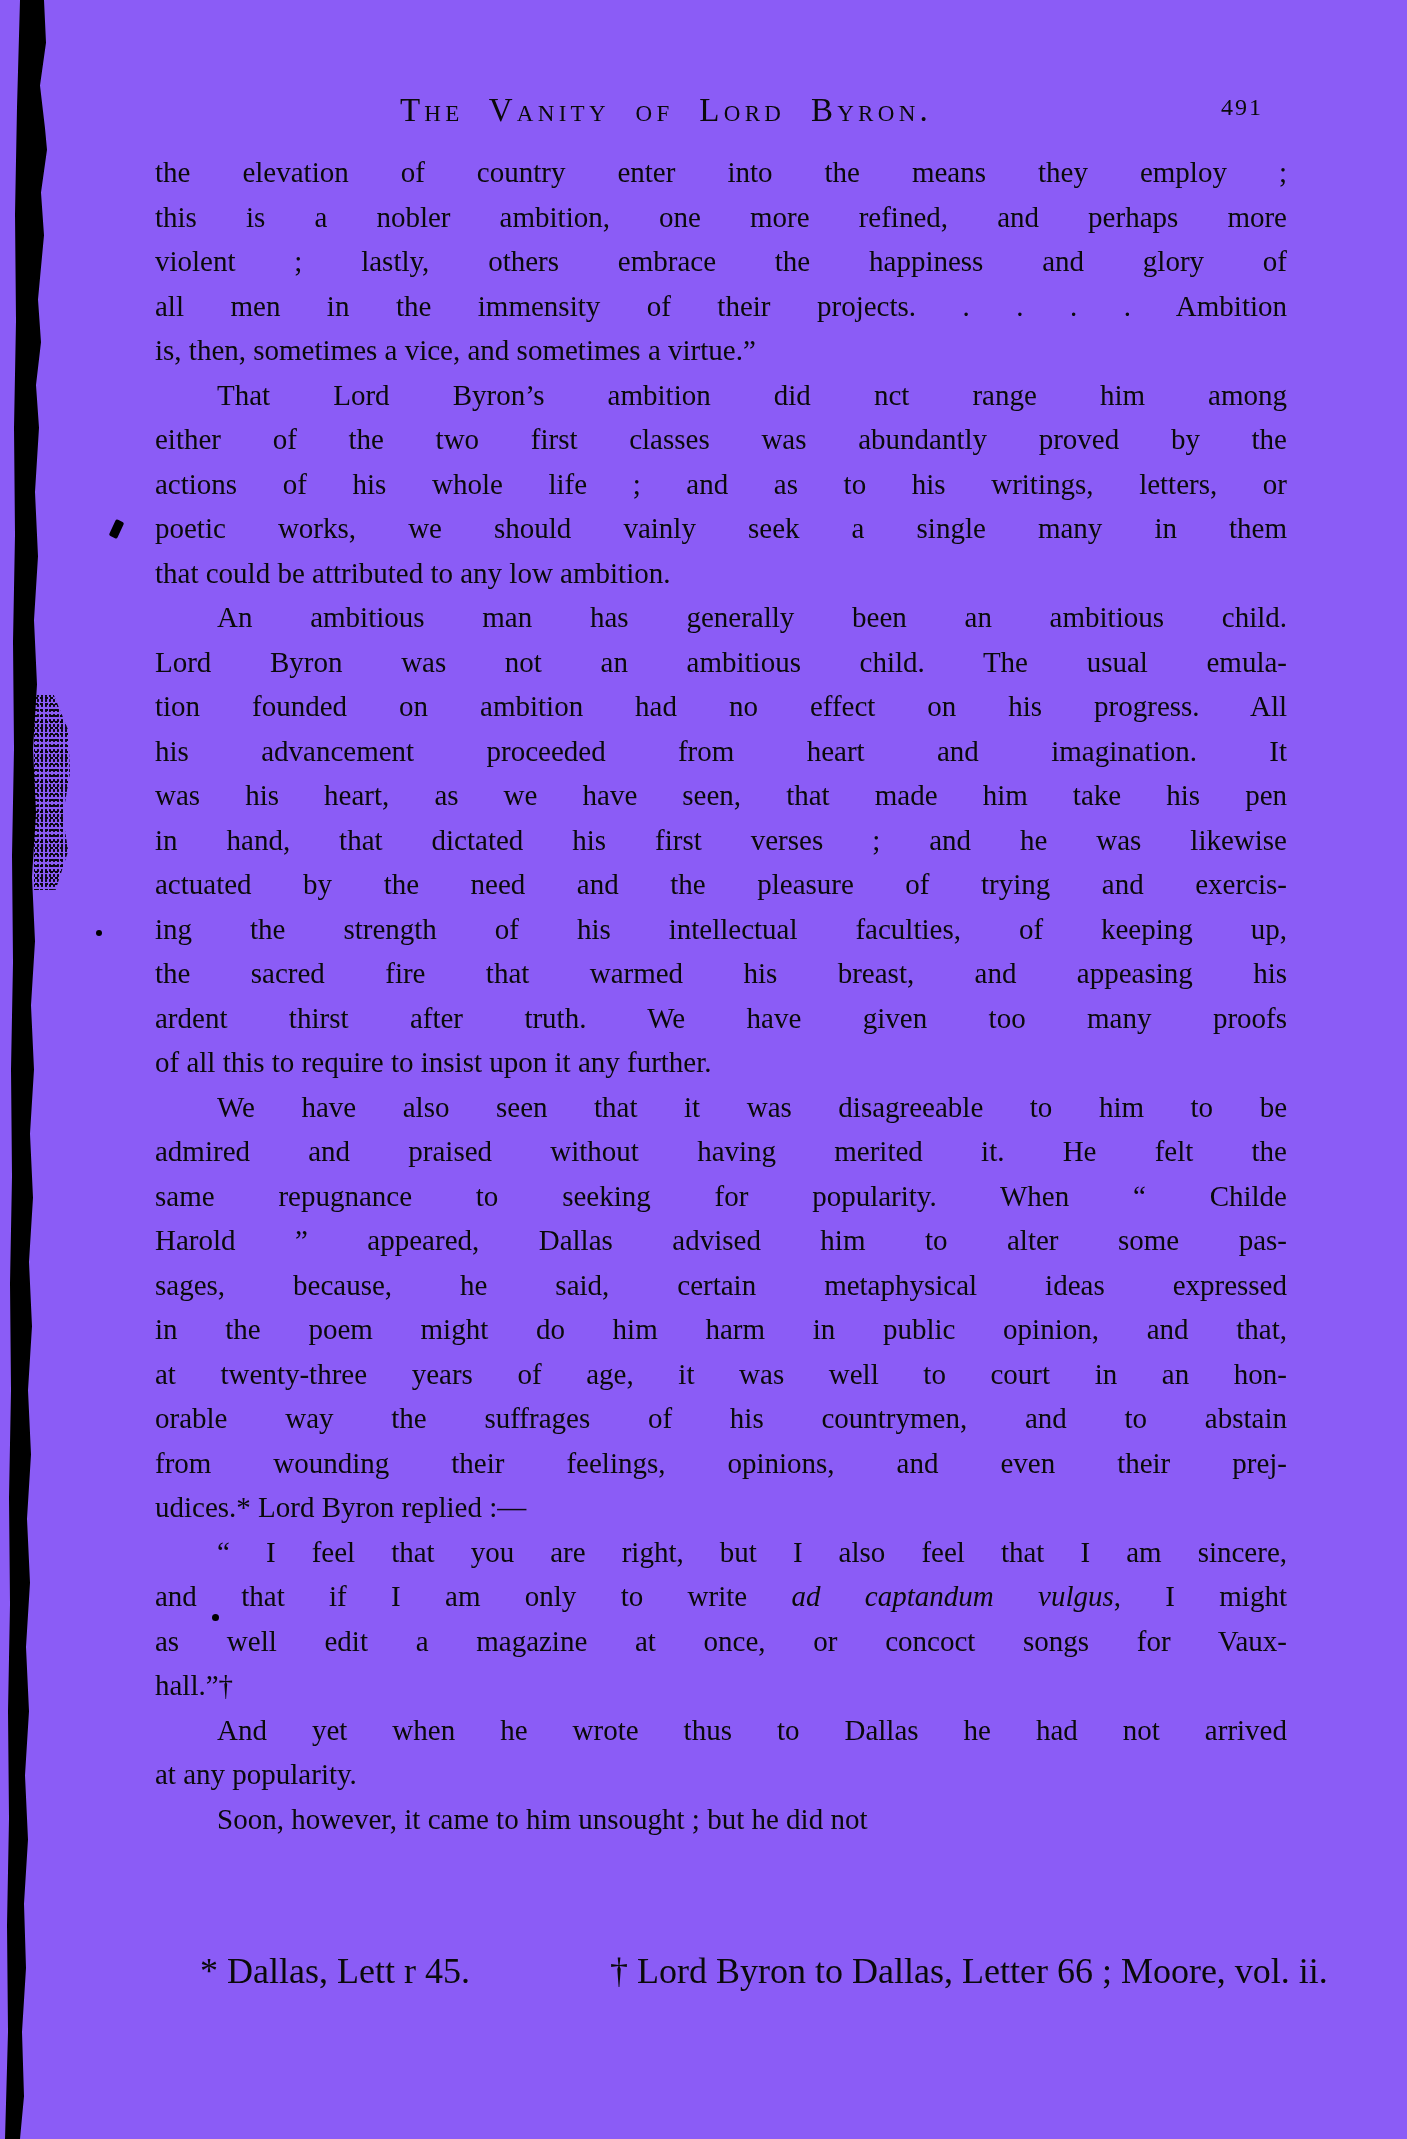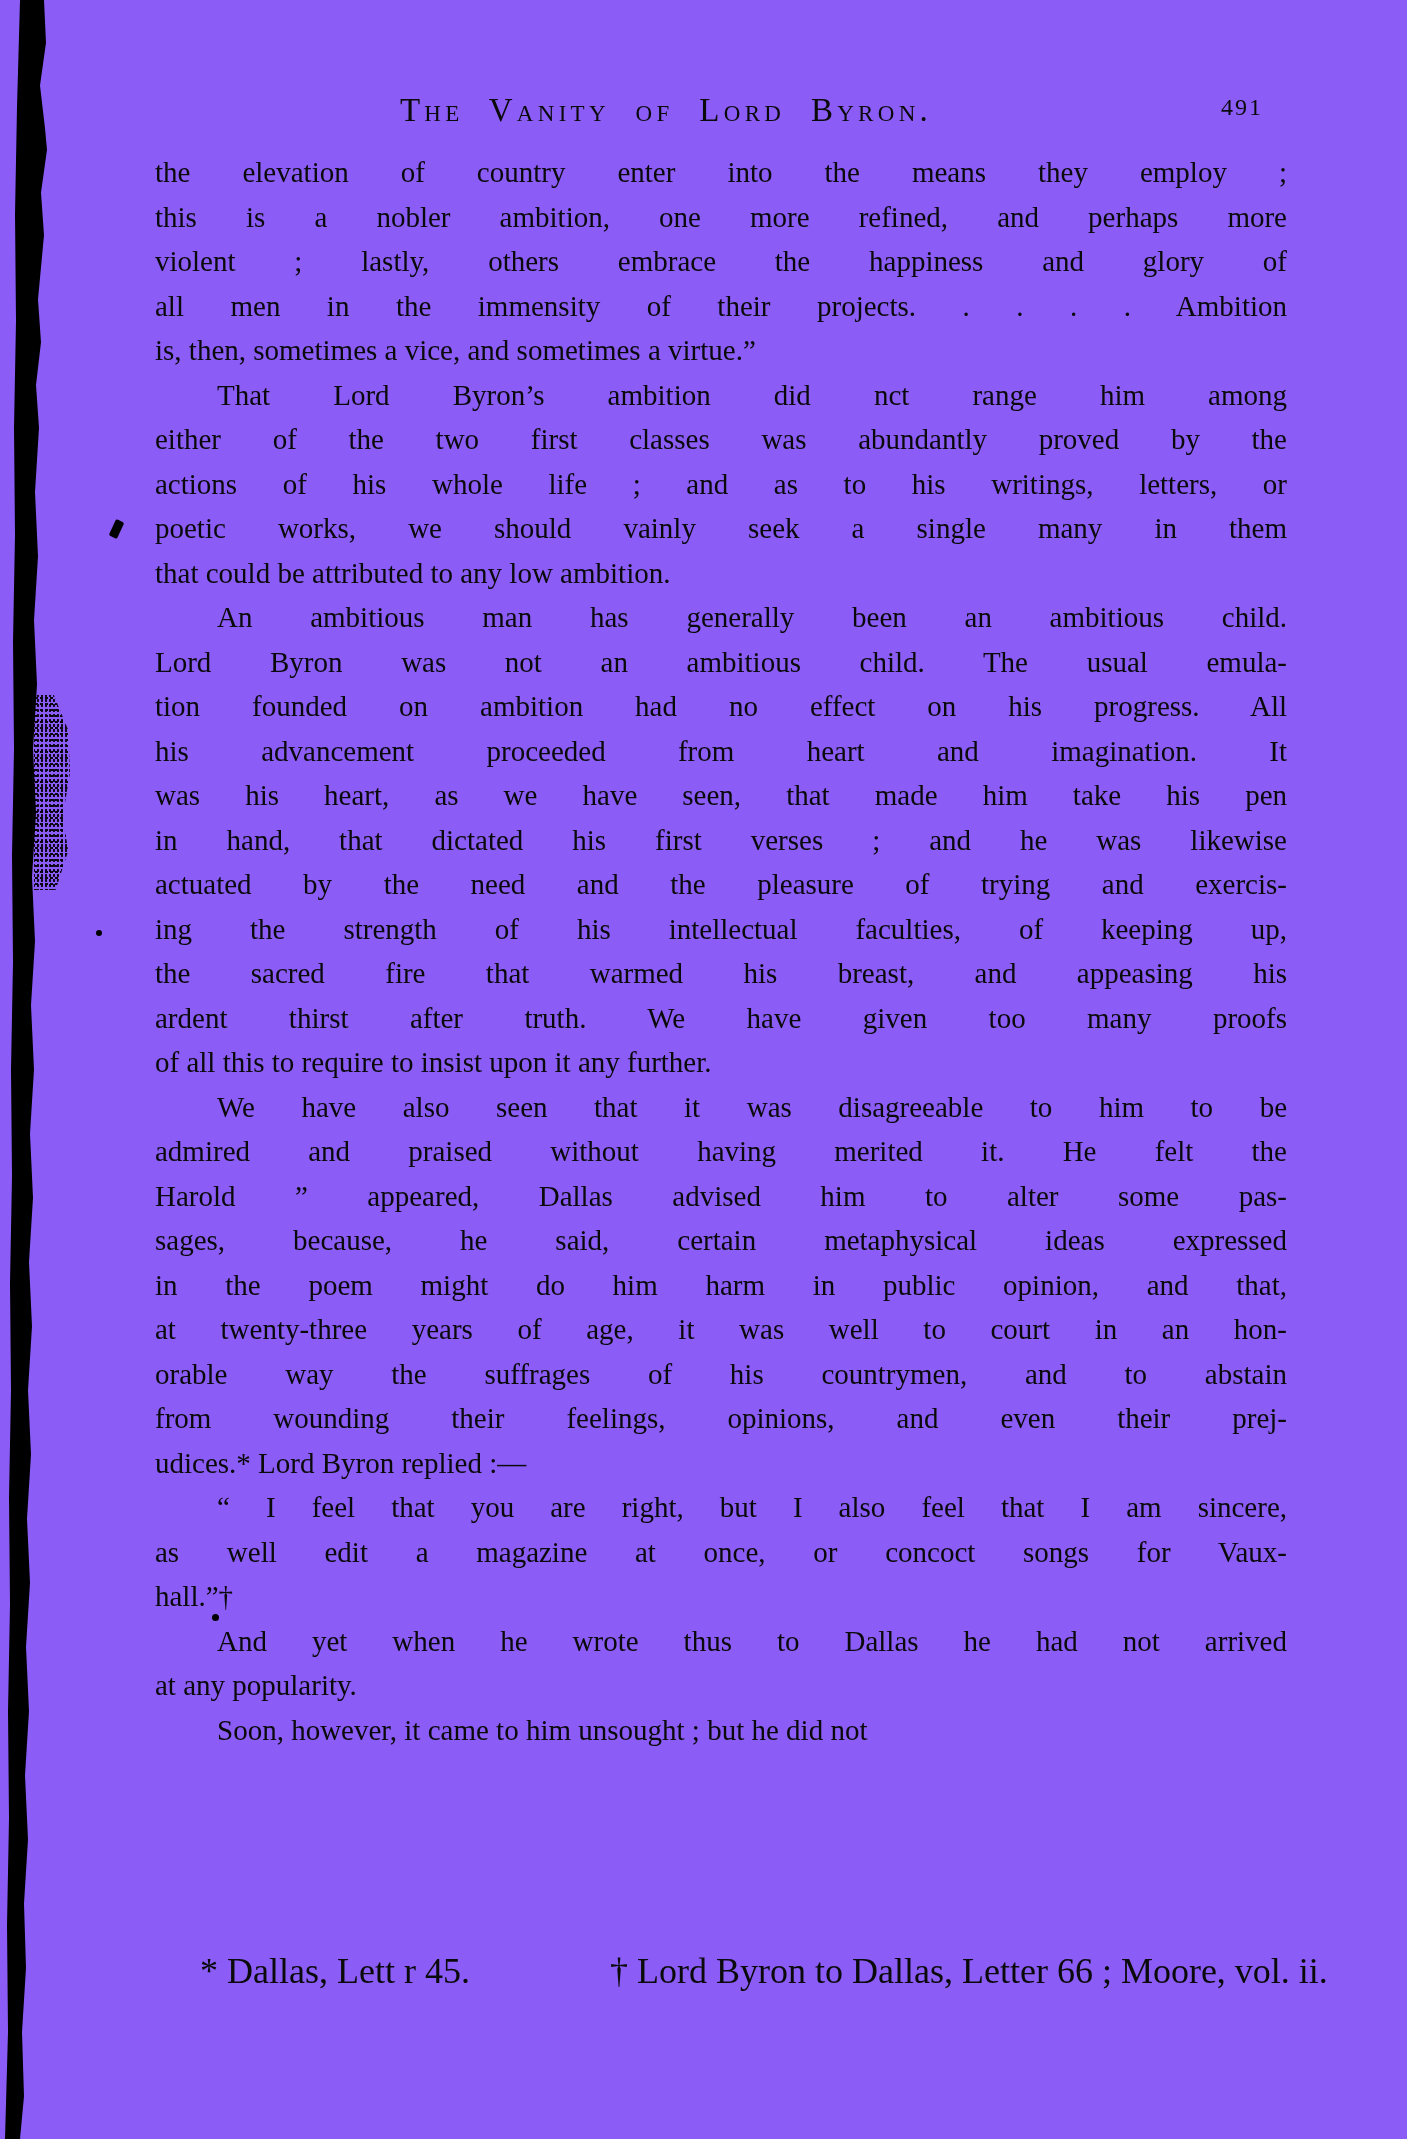--- a/index.html
+++ b/index.html
@@ -111,30 +111,32 @@
         <div class="line">in hand, that dictated his first verses ; and he was likewise</div>
         <div class="line">actuated by the need and the pleasure of trying and exercis-</div>
         <div class="line">ing the strength of his intellectual faculties, of keeping up,</div>
         <div class="line">the sacred fire that warmed his breast, and appeasing his</div>
         <div class="line">ardent thirst after truth.  We have given too many proofs</div>
         <div class="line lastline">of all this to require to insist upon it any further.</div>
       </div>
       <div class="para">
         <div class="line indent">We have also seen that it was disagreeable to him to be</div>
         <div class="line">admired and praised without having merited it.  He felt the</div>
+        <div class="line">same repugnance to seeking for popularity.  When “ Childe</div>
         <div class="line">Harold ” appeared, Dallas advised him to alter some pas-</div>
         <div class="line">sages, because, he said, certain metaphysical ideas expressed</div>
         <div class="line">in the poem might do him harm in public opinion, and that,</div>
         <div class="line">at twenty-three years of age, it was well to court in an hon-</div>
         <div class="line">orable way the suffrages of his countrymen, and to abstain</div>
         <div class="line">from wounding their feelings, opinions, and even their prej-</div>
         <div class="line lastline">udices.*  Lord Byron replied :—</div>
       </div>
       <div class="para">
         <div class="line indent">“ I feel that you are right, but I also feel that I am sincere,</div>
+        <div class="line">and that if I am only to write <i>ad captandum vulgus</i>, I might</div>
         <div class="line">as well edit a magazine at once, or concoct songs for Vaux-</div>
         <div class="line lastline">hall.”†</div>
       </div>
       <div class="para">
         <div class="line indent">And yet when he wrote thus to Dallas he had not arrived</div>
         <div class="line lastline">at any popularity.</div>
       </div>
       <div class="para">
         <div class="line lastline indent">Soon, however, it came to him unsought ; but he did not</div>
       </div>

